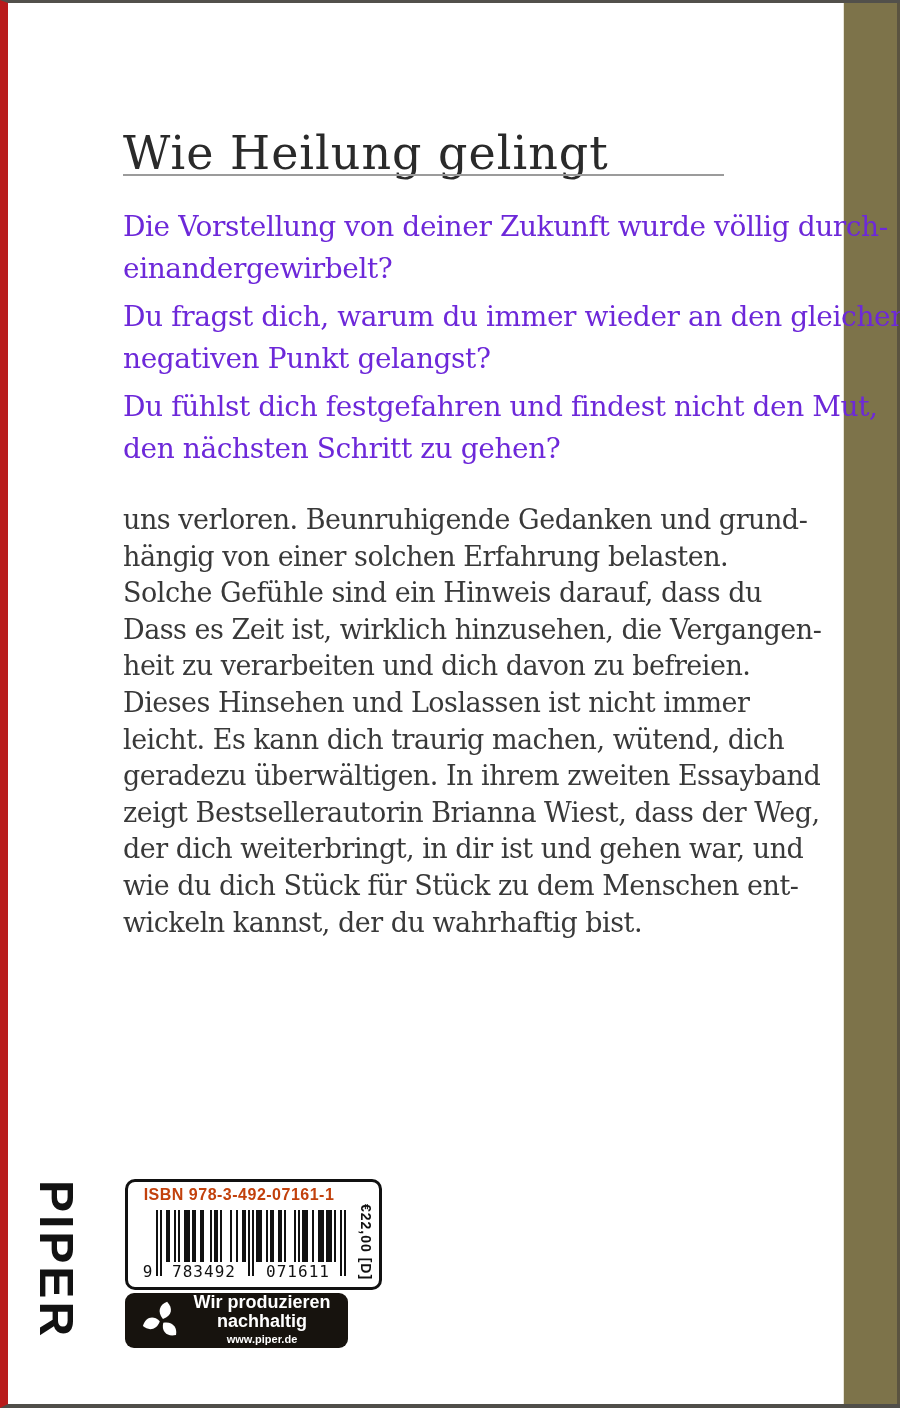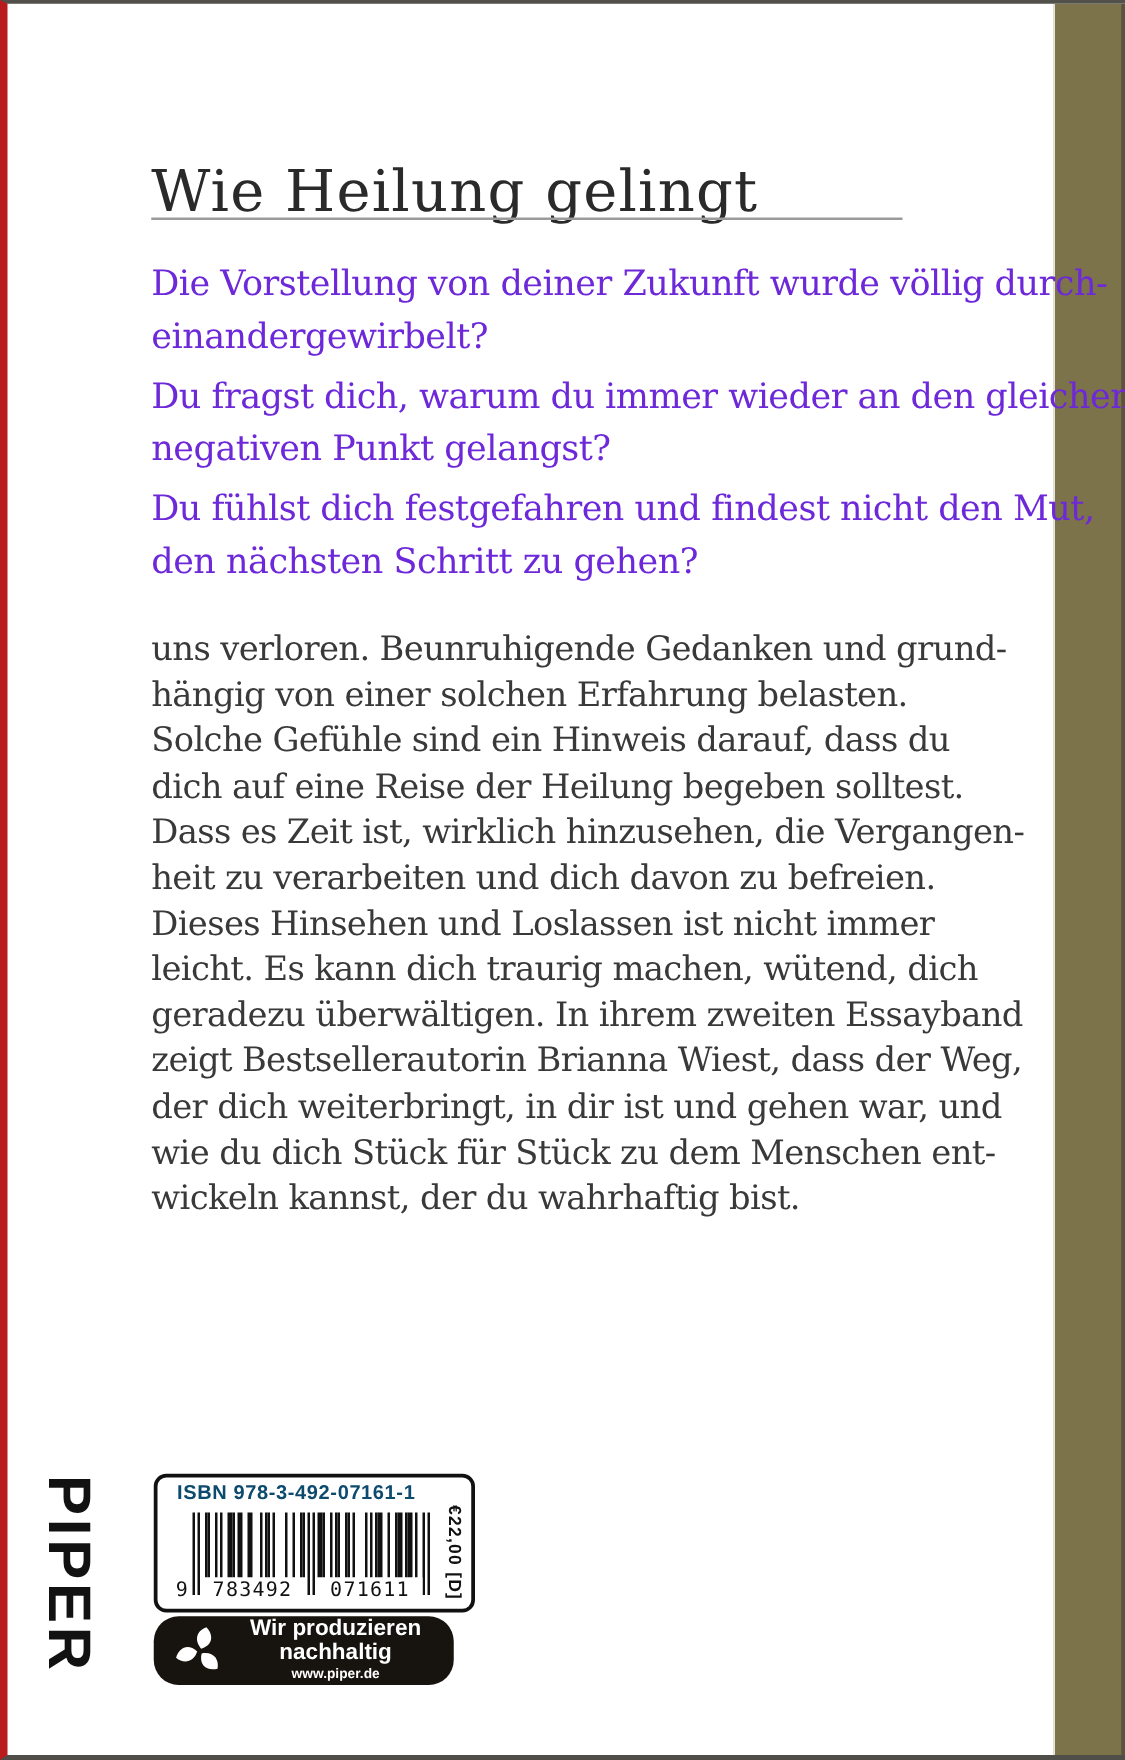--- a/index.html
+++ b/index.html
@@ -1,19 +1,19 @@
 <!DOCTYPE html>
 <html style="--spine: #7d734a; --badge: #17130e; --rule: #9b9b9b;"><head>
 <meta charset="utf-8">
 <style>
   html,body{margin:0;padding:0;background:#e9e9e9;}
   .cover{
     position:relative;width:900px;height:1408px;background:#ffffff;
     box-sizing:border-box;overflow:hidden;
-    border-left:6px solid #b91c1c;border-top:3px solid #52504b;border-bottom:4px solid #504e49;
+    border-left:8px solid #b91c1c;border-top:3px solid #52504b;border-bottom:4px solid #504e49;
     font-family:"DejaVu Serif",serif;
   }
   .spine{
     position:absolute;top:0;right:0;bottom:0;width:57px;
     background:var(--spine,#7d734a);
     border-right:3px solid #5a5340;border-left:1px solid #e6e3d6;box-sizing:border-box;
   }
   .title{
     position:absolute;left:115px;top:92px;font-size:46px;font-weight:400;
     color:#2a2a2a;letter-spacing:1px;white-space:nowrap;
@@ -29,30 +29,30 @@
     font-family:"Liberation Sans",sans-serif;font-weight:700;font-size:48px;letter-spacing:3px;
     color:#121212;line-height:1;white-space:nowrap;
   }
   .bcbox{
     position:absolute;left:117px;top:1176px;width:257px;height:111px;background:#fff;
     border:3px solid #111;border-radius:10px;box-sizing:border-box;
     font-family:"Liberation Sans",sans-serif;
   }
   .isbn{
     position:absolute;left:8px;top:4px;width:206px;text-align:center;font-size:16px;font-weight:700;
-    letter-spacing:0.5px;color:#0c4a6e;white-space:nowrap;
+    letter-spacing:0.5px;color:#c2410c;white-space:nowrap;
   }
   .bcsvg{position:absolute;left:10px;top:26px;}
   .price{
     position:absolute;left:246px;top:22px;transform:rotate(90deg);transform-origin:top left;
     font-size:14px;font-weight:700;letter-spacing:1px;color:#111;white-space:nowrap;
   }
   .badge{
-    position:absolute;left:117px;top:1290px;width:240px;height:55px;
-    background:var(--badge,#17130e);border-radius:20px;display:flex;align-items:center;
+    position:absolute;left:117px;top:1290px;width:223px;height:55px;
+    background:var(--badge,#17130e);border-radius:9px;display:flex;align-items:center;
     font-family:"Liberation Sans",sans-serif;color:#fff;
   }
   .badge svg{margin-left:15px;flex:0 0 auto;}
   .btext{flex:1;text-align:center;padding-right:8px;}
   .b1{font-size:18px;font-weight:700;line-height:19px;white-space:nowrap;}
   .b3{font-size:11px;font-weight:700;line-height:17px;white-space:nowrap;}
   .bc-digit{font-family:"DejaVu Sans Mono",monospace;font-size:16px;letter-spacing:1px;fill:#111;}
 </style>
 </head>
 <body>
@@ -76,21 +76,20 @@
     <div class="q">
       <div class="qline">Du fühlst dich festgefahren und findest nicht den Mut,</div>
       <div class="qline">den nächsten Schritt zu gehen?</div>
     </div>
   </div>
 
   <div class="desc">
     <div class="dline">uns verloren. Beunruhigende Gedanken und grund-</div>
     <div class="dline">hängig von einer solchen Erfahrung belasten.</div>
     <div class="dline">Solche Gefühle sind ein Hinweis darauf, dass du</div>
-    <div class="dline">dich auf eine Reise der Heilung begeben solltest.</div>
     <div class="dline">Dass es Zeit ist, wirklich hinzusehen, die Vergangen-</div>
     <div class="dline">heit zu verarbeiten und dich davon zu befreien.</div>
     <div class="dline">Dieses Hinsehen und Loslassen ist nicht immer</div>
     <div class="dline">leicht. Es kann dich traurig machen, wütend, dich</div>
     <div class="dline">geradezu überwältigen. In ihrem zweiten Essayband</div>
     <div class="dline">zeigt Bestsellerautorin Brianna Wiest, dass der Weg,</div>
     <div class="dline">der dich weiterbringt, in dir ist und gehen war, und</div>
     <div class="dline">wie du dich Stück für Stück zu dem Menschen ent-</div>
     <div class="dline">wickeln kannst, der du wahrhaftig bist.</div>
   </div>

